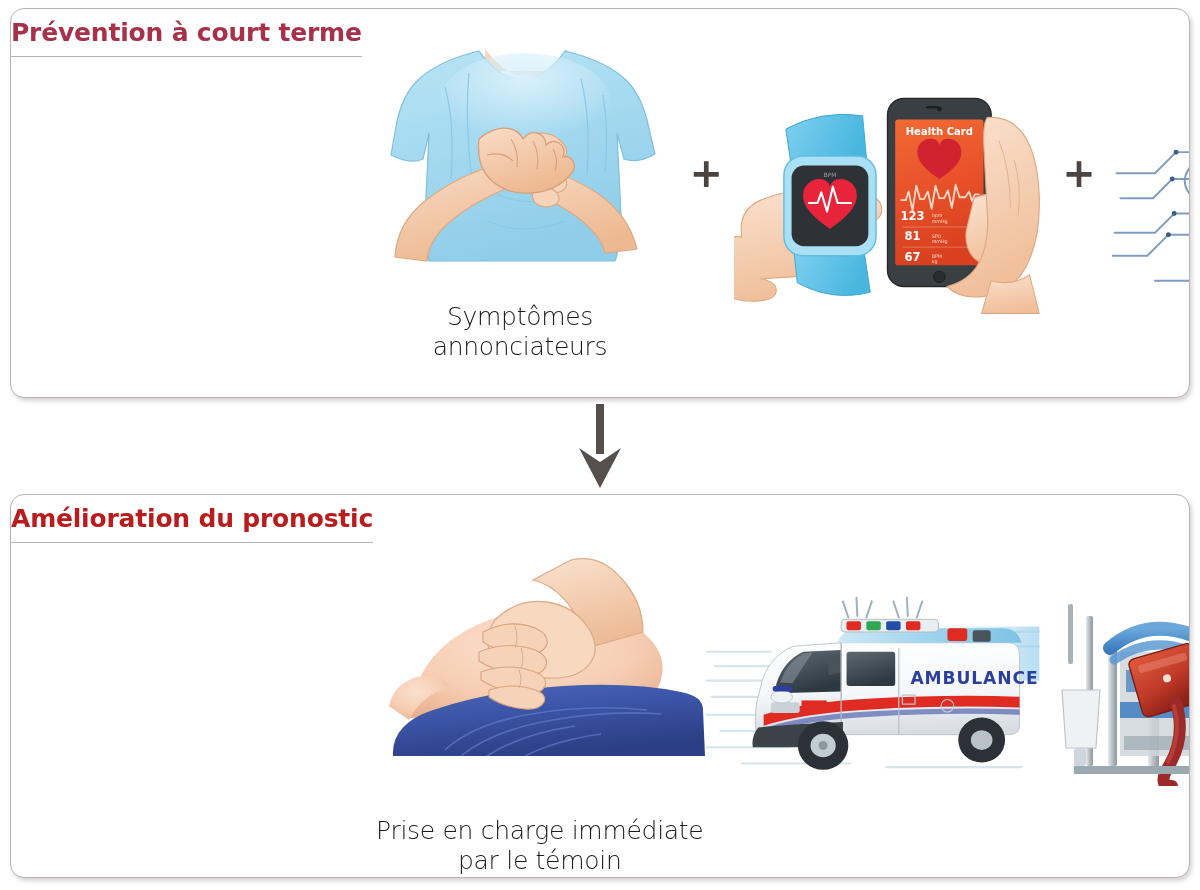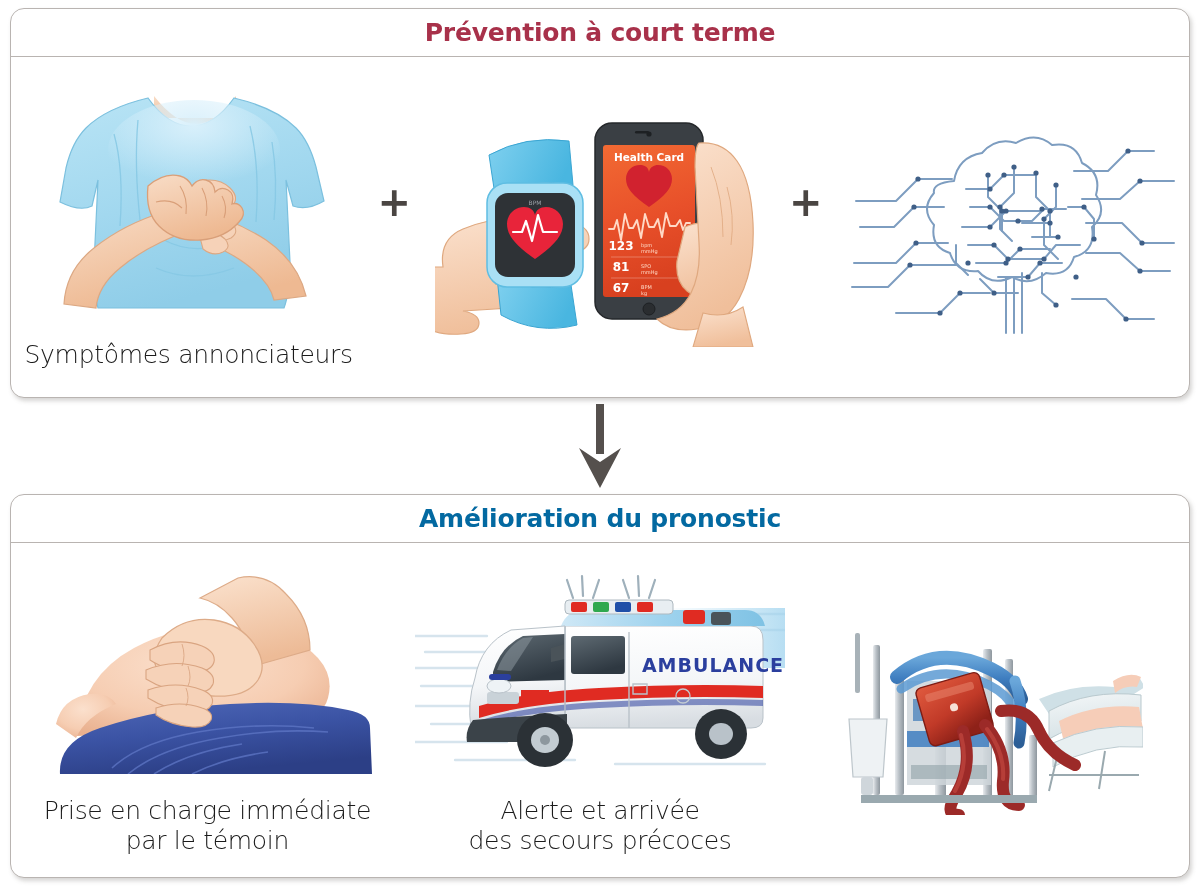--- a/index.html
+++ b/index.html
@@ -24,24 +24,23 @@
     box-sizing: border-box;
   }
 
   
   .panel {
     border: 1px solid #b9b4b1;
     border-radius: 14px;
     background: #ffffff;
     box-shadow: 2px 3px 4px rgba(120,115,112,0.30);
     display: flex;
-    flex-direction: column;
+    flex-direction: row;
     overflow: hidden;
     position: relative;
-    gap: 9px;
   }
   .panel-top { height: 388px; }
   .panel-bottom { height: 382px; }
 
   .panel-header {
     height: 48px;
     flex: 0 0 48px;
     display: flex;
     align-items: center;
     justify-content: center;
@@ -49,21 +48,21 @@
     box-sizing: border-box;
   }
   .panel-title {
     font-family: "DejaVu Sans", "Liberation Sans", sans-serif;
     font-weight: bold;
     font-size: 25px;
     letter-spacing: -0.2px;
     white-space: nowrap;
   }
   .title-red   { color: #a8314a; }
-  .title-green { color: #0369a1; }
+  .title-green { color: #b91c1c; }
 
   .panel-body {
     flex: 1 1 auto;
     display: flex;
     align-items: stretch;
     justify-content: space-between;
     padding: 0;
   }
 
   
@@ -88,22 +87,22 @@
   .caption {
     font-family: "DejaVu Sans", "Liberation Sans", sans-serif;
     font-weight: 300;
     font-size: 25px;
     color: #1b1b1b;
     text-align: center;
     line-height: 1.18;
     letter-spacing: -0.3px;
     white-space: pre-line;
   }
-  .cap-top { padding-bottom: 28px; }
-  .cap-bot { padding-bottom: 22px; }
+  .cap-top { padding-bottom: 36px; }
+  .cap-bot { padding-bottom: 2px; }
 
   .plus {
     flex: 0 0 auto;
     width: 56px;
     display: flex;
     align-items: center;
     justify-content: center;
     color: #4a4542;
     font-size: 40px;
     font-weight: bold;
@@ -563,22 +562,20 @@
                 <path d="M158 24 l-6 -18"></path>
                   <path d="M168 22 l-1 -20"></path>
                   <path d="M178 24 l6 -18"></path>
                 <path d="M214 24 l-6 -18"></path>
                   <path d="M224 22 l-1 -20"></path>
                   <path d="M234 24 l6 -18"></path>
               </g>
             </g>
           </svg>
         </div>
-        <div class="caption cap-bot">Alerte et arrivée
-des secours précoces</div>
       </div>
 
       <div class="cell">
         <div class="art">
           <svg width="300" height="200" viewBox="0 0 300 200">
             <defs>
               <linearGradient id="metalG" x1="0" y1="0" x2="1" y2="0">
                 <stop offset="0" stop-color="#e8ebee"></stop>
                 <stop offset="0.45" stop-color="#b9c0c6"></stop>
                 <stop offset="1" stop-color="#8e979e"></stop>

